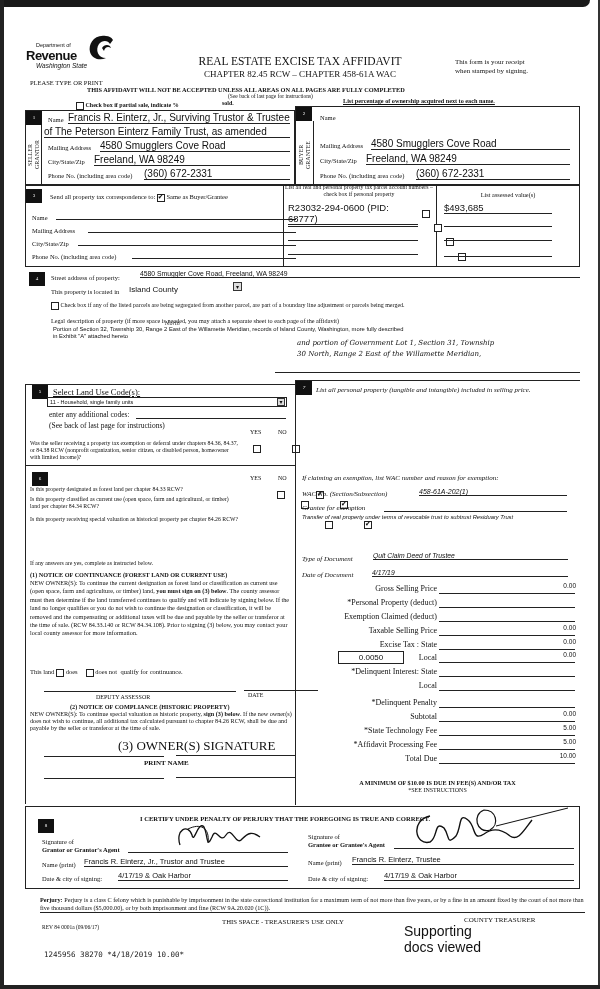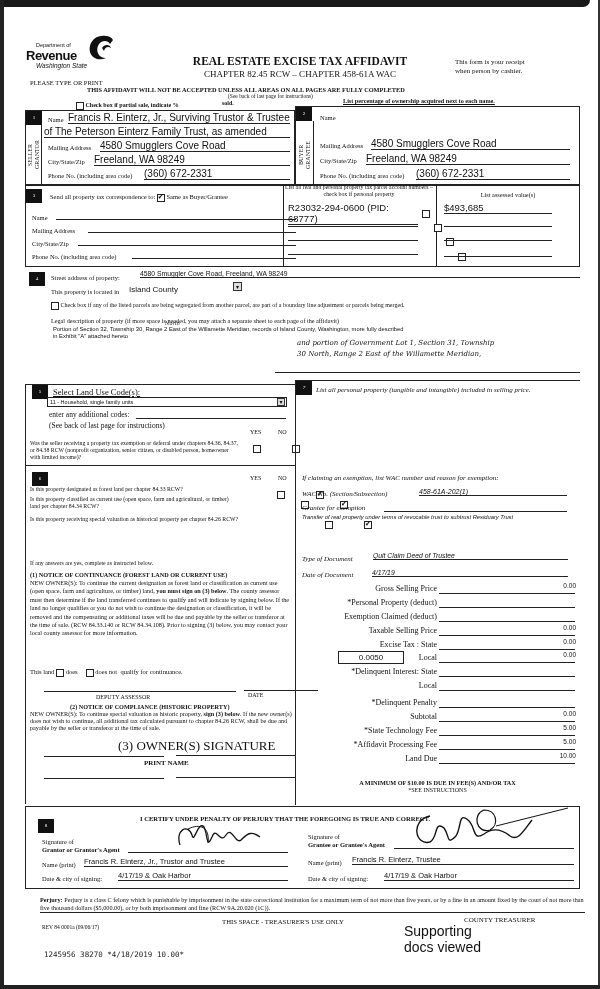--- a/index.html
+++ b/index.html
@@ -38,24 +38,24 @@
 <div class="abs" style="left:26px;top:28px;width:90px;height:44px;">
   <div class="abs sans" style="left:10px;top:14px;font-size:5.5px;">Department of</div>
   <div class="abs sans" style="left:0;top:20px;font-size:13px;font-weight:bold;letter-spacing:-0.5px;">Revenue</div>
   <div class="abs sans" style="left:10px;top:34px;font-size:6.5px;font-style:italic;">Washington State</div>
   <svg class="abs" style="left:60px;top:4px;" width="28" height="30" viewBox="0 0 28 30">
     <path d="M20 4 C8 2 2 12 4 20 C6 27 14 29 20 26 C12 26 9 18 13 12 C16 8 22 8 24 12 L27 8 C25 5 23 4 20 4 Z" fill="#111"></path>
     <path d="M16 16 C18 12 24 12 25 16 C22 14 19 15 18 19 Z" fill="#111"></path>
   </svg>
 </div>
 
-<div class="abs serif" style="left:0;top:55px;width:600px;text-align:center;font-size:11.5px;font-weight:bold;">REAL ESTATE EXCISE TAX AFFIDAVIT</div>
+<div class="abs serif" style="left:0;top:55px;width:600px;text-align:center;font-size:11.5px;font-weight:normal;">REAL ESTATE EXCISE TAX AFFIDAVIT</div>
 <div class="abs serif" style="left:0;top:69px;width:600px;text-align:center;font-size:9px;">CHAPTER 82.45 RCW – CHAPTER 458-61A WAC</div>
 <div class="abs serif" style="left:455px;top:58px;font-size:7px;">This form is your receipt</div>
-<div class="abs serif" style="left:455px;top:67px;font-size:7px;">when person by cashier.</div>
+<div class="abs serif" style="left:455px;top:67px;font-size:7px;">when stamped by signing.</div>
 <div class="abs serif" style="left:30px;top:79px;font-size:6.5px;">PLEASE TYPE OR PRINT</div>
 <div class="abs serif" style="left:87px;top:86px;font-size:6.3px;font-weight:bold;">THIS AFFIDAVIT WILL NOT BE ACCEPTED UNLESS ALL AREAS ON ALL PAGES ARE FULLY COMPLETED</div>
 <div class="abs serif" style="left:228px;top:93px;font-size:5.5px;">(See back of last page for instructions)</div>
 <div class="abs serif" style="left:76px;top:102px;font-size:6px;font-weight:bold;">
   <span class="cb"></span>
   <span>Check box if partial sale, indicate %</span>
 </div>
 <div class="abs serif" style="left:222px;top:100px;font-size:6px;font-weight:bold;">sold.</div>
 <div class="abs serif" style="left:343px;top:97px;font-size:6.2px;font-weight:bold;text-decoration:underline;">List percentage of ownership acquired next to each name.</div>
 
@@ -284,21 +284,21 @@
     <span class="fl">*State Technology Fee</span>
     <span class="fline"></span>
     <span class="fv">5.00</span>
   </div>
 <div class="fee-row" style="top:740px;">
     <span class="fl">*Affidavit Processing Fee</span>
     <span class="fline"></span>
     <span class="fv">5.00</span>
   </div>
 <div class="fee-row" style="top:754px;">
-    <span class="fl">Land Due</span>
+    <span class="fl">Total Due</span>
     <span class="fline"></span>
     <span class="fv">10.00</span>
   </div>
 
 <div class="abs serif" style="left:295px;top:779px;width:285px;text-align:center;font-size:6.2px;font-weight:bold;">A MINIMUM OF $10.00 IS DUE IN FEE(S) AND/OR TAX</div>
 <div class="abs serif" style="left:295px;top:787px;width:285px;text-align:center;font-size:6px;">*SEE INSTRUCTIONS</div>
 
 <div class="abs" style="left:25px;top:806px;width:555px;height:1px;background:#222;"></div>
 <div class="abs" style="left:25px;top:806px;width:1px;height:82px;background:#222;"></div>
 <div class="abs" style="left:579px;top:806px;width:1px;height:82px;background:#222;"></div>

